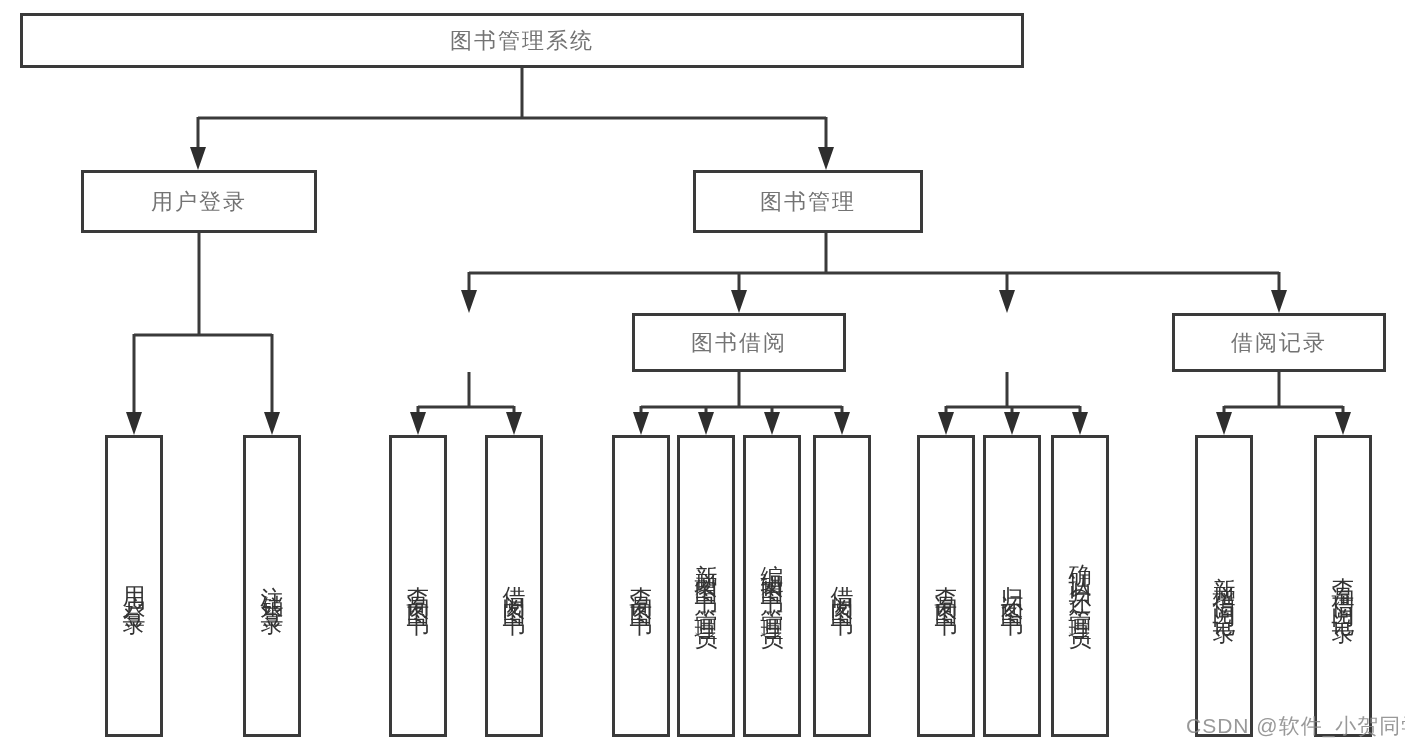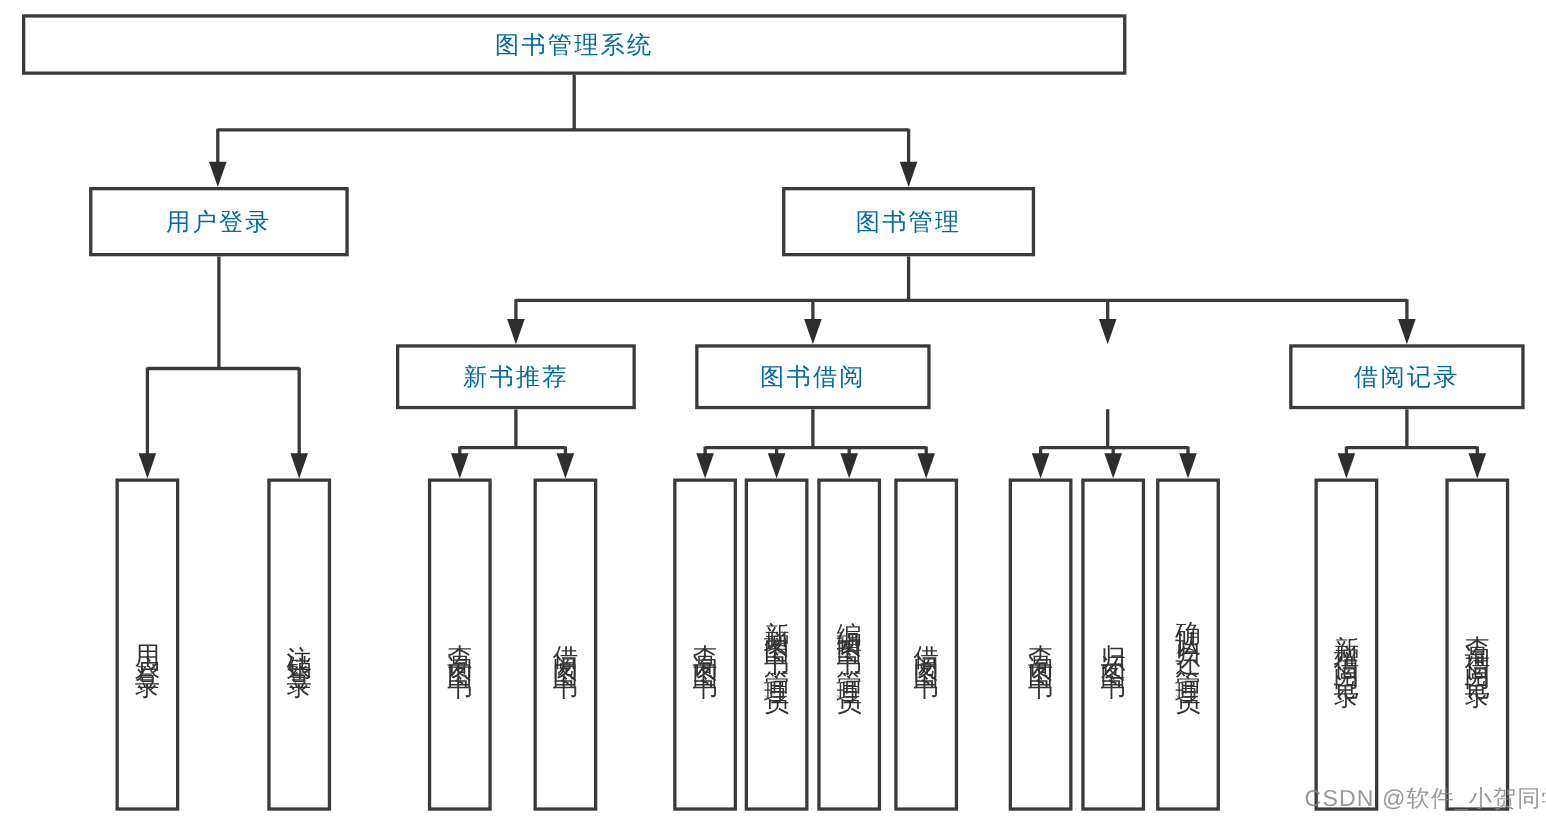--- a/index.html
+++ b/index.html
@@ -10,21 +10,21 @@
     font-family:"Liberation Sans", sans-serif;
     overflow:hidden;
   }
   #wires{position:absolute;left:0;top:0;z-index:1;}
   .box{
     position:absolute;
     box-sizing:border-box;
     border:3px solid #3a3a3a;
     background:#ffffff;
     display:flex;align-items:center;justify-content:center;
-    color:#0369a1;
+    color:#737373;
     font-size:22px;
     letter-spacing:2px;
     z-index:2;
     white-space:nowrap;
   }
   .vbox{
     position:absolute;
     box-sizing:border-box;
     border:3px solid #3a3a3a;
     background:#ffffff;
@@ -102,27 +102,24 @@
     </g>
   </svg>
 
   <div class="box" style="left:20px;top:13px;width:1004px;height:55px;">
     <span>图书管理系统</span>
   </div>
 
   <div class="box" style="left:81px;top:170px;width:236px;height:63px;">
     <span>用户登录</span>
   </div>
-  <div class="box" style="left:711px;top:170px;width:230px;height:63px;">
+  <div class="box" style="left:693px;top:170px;width:230px;height:63px;">
     <span>图书管理</span>
   </div>
 
-  <div class="box" style="left:360px;top:313px;width:218px;height:59px;">
-    <span>新书推荐</span>
-  </div>
   <div class="box" style="left:632px;top:313px;width:214px;height:59px;">
     <span>图书借阅</span>
   </div>
   <div class="box" style="left:1172px;top:313px;width:214px;height:59px;">
     <span>借阅记录</span>
   </div>
 
   <div class="vbox" style="left:105px;top:435px;width:58px;height:302px;">
     <span>用户登录</span>
   </div>

